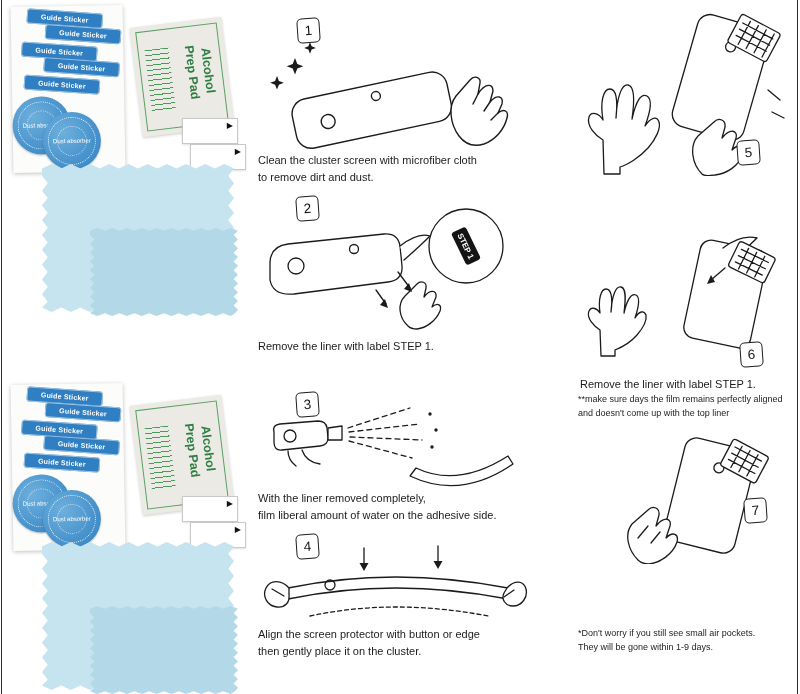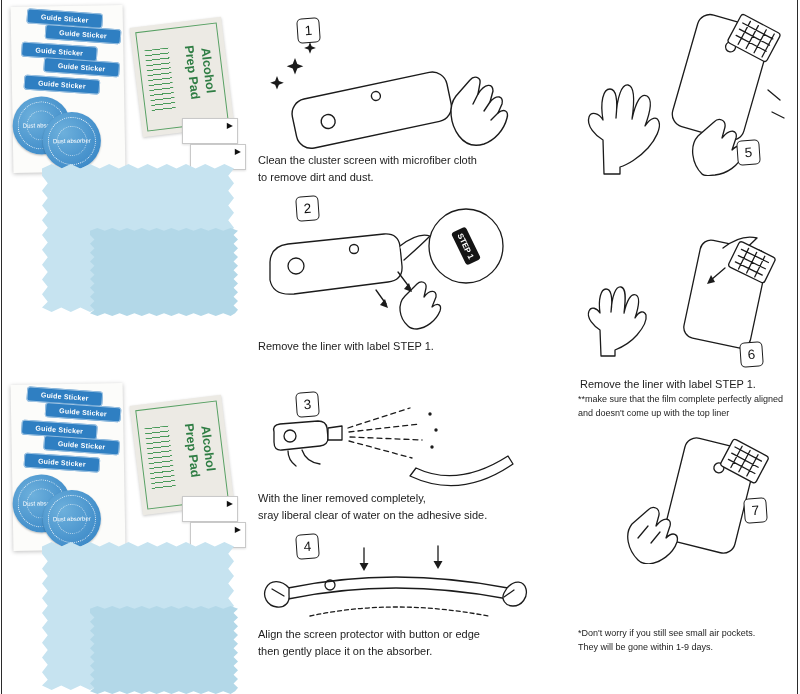--- a/index.html
+++ b/index.html
@@ -180,40 +180,40 @@
         <path d="M92,37 L164,40"></path>
         <path d="M91,41 L154,58"></path>
       </g>
       <circle cx="172" cy="14" r="1.7" fill="#1b1b1b" stroke="none"></circle>
       <circle cx="178" cy="30" r="1.7" fill="#1b1b1b" stroke="none"></circle>
       <circle cx="174" cy="47" r="1.7" fill="#1b1b1b" stroke="none"></circle>
       <path fill="#fff" d="M158,68 Q200,88 250,56 L255,64 Q203,100 152,76 Z"></path>
     </g>
   </svg>
   <div class="caption" style="left:258px;top:490px;width:268px">With the liner removed completely,
-sray liberal clear of water on the adhesive side.</div>
+film liberal amount of water on the adhesive side.</div>
 
   <div class="stepnum" style="left:296px;top:534px">4</div>
   <svg class="illu" style="left:256px;top:542px" width="272" height="82" viewBox="0 0 272 82">
     <g fill="none" stroke="#1b1b1b" stroke-width="1.3" stroke-linecap="round" stroke-linejoin="round">
       <path d="M108,6 L108,22"></path>
         <path fill="#1b1b1b" stroke="none" d="M108,29 l-4.5,-8 9,0 Z"></path>
       <path d="M182,4 L182,20"></path>
         <path fill="#1b1b1b" stroke="none" d="M182,27 l-4.5,-8 9,0 Z"></path>
       <path fill="#fff" d="M32,46 Q138,24 252,46 L252,57 Q138,35 32,57 Z"></path>
       <circle cx="74" cy="43" r="5"></circle>
       <path fill="#fff" d="M33,46 C25,37 14,38 10,46 C6,54 11,64 21,65 C29,66 34,60 33,53 Z"></path>
       <path d="M16,47 l12,7"></path>
       <path fill="#fff" d="M251,46 C259,37 268,39 270,47 C272,55 266,64 257,64 C249,64 245,57 248,51 Z"></path>
       <path d="M258,48 l-10,7"></path>
       <path d="M54,74 Q138,56 232,74" stroke-dasharray="4 3"></path>
     </g>
   </svg>
   <div class="caption" style="left:258px;top:626px;width:268px">Align the screen protector with button or edge
-then gently place it on the absorber.</div>
+then gently place it on the cluster.</div>
 
   <svg class="illu" style="left:572px;top:4px" width="225" height="172" viewBox="0 0 225 172">
     <g fill="none" stroke="#1b1b1b" stroke-width="1.3" stroke-linecap="round" stroke-linejoin="round">
       <g transform="rotate(16 150 80)">
         <rect x="110" y="16" width="74" height="116" rx="13" fill="#fff"></rect>
         <circle cx="148" cy="42" r="5"></circle>
       </g>
       <g transform="rotate(28 182 34)">
         <rect x="160" y="18" width="44" height="32" rx="3" fill="#fff"></rect>
         <path d="M165,26 h34 M165,33 h34 M165,40 h34 M171,21 v26 M180,21 v26 M189,21 v26 M198,21 v26"></path>
@@ -235,21 +235,21 @@
         <rect x="156" y="14" width="40" height="28" rx="3" fill="#fff"></rect>
         <path d="M161,21 h30 M161,28 h30 M161,35 h30 M167,17 v23 M176,17 v23 M185,17 v23"></path>
       </g>
       <path fill="#fff" d="M26,122 L25,96 C19,92 11,84 14,77 C16,72 22,74 25,79 C23,65 26,55 31,55 C36,55 38,63 36,78 C37,61 41,52 46,53 C51,54 51,63 49,79 C52,66 56,59 61,61 C65,63 64,72 60,84 C64,77 69,76 71,81 C72,86 68,94 62,101 C55,109 45,114 40,116 L40,122 Z"></path>
       <path d="M150,34 l-14,12"></path>
         <path fill="#1b1b1b" stroke="none" d="M132,50 l8,-2 -4,-7 Z"></path>
     </g>
   </svg>
   <div class="stepnum" style="left:740px;top:342px">6</div>
   <div class="caption" style="left:580px;top:376px;width:215px">Remove the liner with label STEP 1.</div>
-  <div class="note" style="left:578px;top:393px;width:218px">**make  sure that the film complete perfectly aligned
+  <div class="note" style="left:578px;top:393px;width:218px">**make  sure days the film remains perfectly aligned
 and doesn't come up with the top liner</div>
 
   <svg class="illu" style="left:576px;top:428px" width="228" height="136" viewBox="0 0 228 136">
     <g fill="none" stroke="#1b1b1b" stroke-width="1.3" stroke-linecap="round" stroke-linejoin="round">
       <g transform="rotate(14 140 68)">
         <rect x="98" y="16" width="72" height="106" rx="12" fill="#fff"></rect>
         <circle cx="136" cy="40" r="5"></circle>
       </g>
       <g transform="rotate(28 168 34)">
         <rect x="148" y="18" width="40" height="30" rx="3" fill="#fff"></rect>

